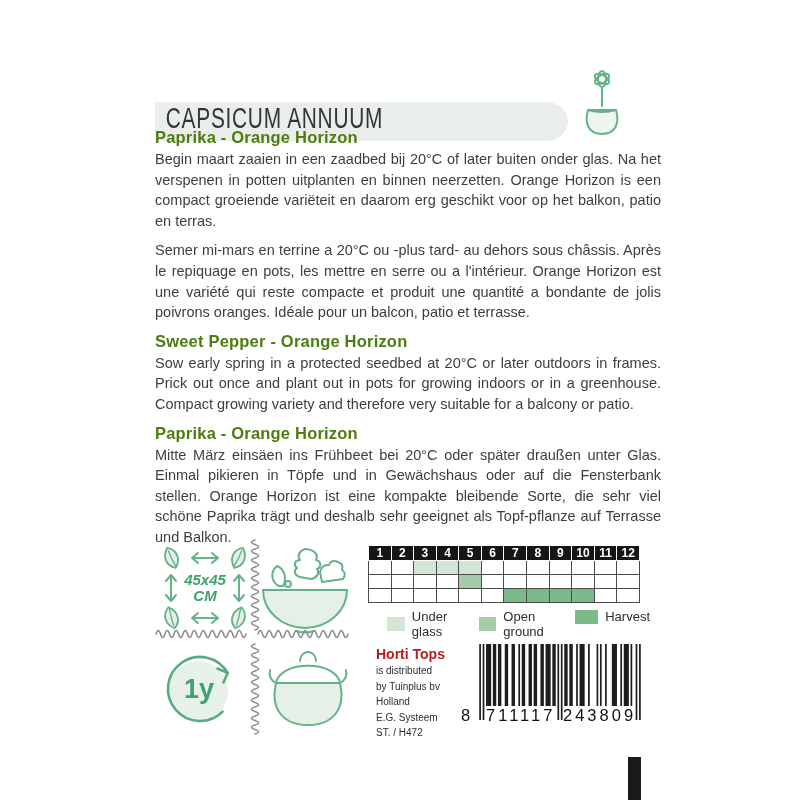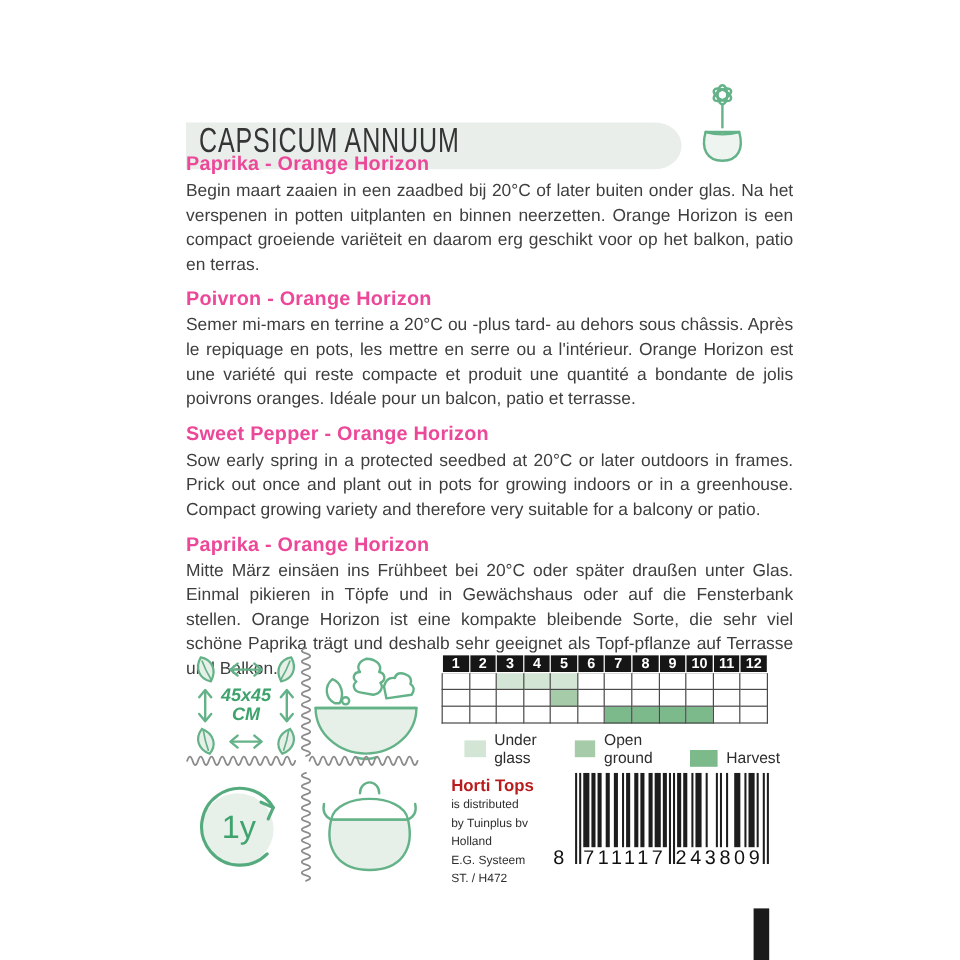--- a/index.html
+++ b/index.html
@@ -13,46 +13,46 @@
   .banner h1{margin:0;padding-left:15px;font-size:29px;font-weight:400;color:#353535;
              letter-spacing:1px;transform:scaleX(.72);transform-origin:left center;
              white-space:nowrap;font-family:"Liberation Sans",sans-serif;}
 
   
   .plantpot{position:absolute;left:581px;top:66px;}
 
   
   .sections{position:absolute;left:155px;top:128px;width:506px;}
   .sections h2{margin:0 0 2px 0;font-size:16.5px;line-height:19px;font-weight:bold;
-               color:#ec4899;letter-spacing:.2px;}
+               color:#4d7c0f;letter-spacing:.2px;}
   .sections p{margin:0 0 9px 0;font-size:14.5px;line-height:20.6px;color:#3e3e3e;
               text-align:justify;}
 
   
   .spacing-grid{position:absolute;left:156px;top:543px;width:98px;height:90px;
                 display:grid;grid-template-columns:30px 38px 30px;grid-template-rows:30px 30px 30px;
                 align-items:center;justify-items:center;}
   .spacing-label{color:#3fa36d;font-weight:bold;font-size:15px;line-height:16px;text-align:center;font-style:italic;}
   .bowlicon{position:absolute;left:257px;top:542px;}
   .oneyear{position:absolute;left:162px;top:650px;width:78px;height:78px;}
   .oneyear .txt{position:absolute;left:0;top:0;width:74px;height:78px;display:flex;
-                align-items:center;justify-content:center;color:#3fa36d;font-weight:normal;
+                align-items:center;justify-content:center;color:#3fa36d;font-weight:bold;
                 font-size:27px;}
   .poticon{position:absolute;left:264px;top:645px;}
   .wave{position:absolute;overflow:visible;}
   .wave path{stroke:#8c8c8c;stroke-width:1.5;fill:none;stroke-linecap:round;}
 
   
   table.cal{position:absolute;left:368px;top:545px;width:272px;border-collapse:collapse;
             table-layout:fixed;}
   table.cal th{background:#161616;color:#fff;font-size:12px;font-weight:bold;height:14px;
                border:1px solid #fdfdfd;padding:0;text-align:center;}
   table.cal td{border:1px solid #4a4a4a;height:13px;padding:0;}
   table.cal{border:1px solid #4a4a4a;}
-  .legend{position:absolute;left:368px;top:609px;width:276px;display:flex;align-items:flex-end;padding-left:19px;}
+  .legend{position:absolute;left:368px;top:609px;width:276px;display:flex;align-items:flex-start;padding-left:19px;}
   .legend .item{display:flex;align-items:center;margin-right:13px;}
   .legend .sw{width:23px;height:14px;margin-right:7px;display:inline-block;}
   .legend .lb{font-size:13px;color:#2d2d2d;}
 
   
   .dist{position:absolute;left:376px;top:646px;width:90px;}
   .dist .name{font-size:14px;font-weight:bold;color:#b91c1c;line-height:16px;margin-bottom:1px;}
   .dist .line{font-size:10px;color:#2e2e2e;line-height:15.6px;}
 
   
@@ -95,21 +95,20 @@
       <path d="M7 44 Q21 48 35 44" fill="none"></path>
     </g>
   </svg>
 
   <div class="sections">
     <section>
       <h2>Paprika - Orange Horizon</h2>
       <p>Begin maart zaaien in een zaadbed bij 20°C of later buiten onder glas. Na het verspenen in potten uitplanten en binnen neerzetten. Orange Horizon is een compact groeiende variëteit en daarom erg geschikt voor op het balkon, patio en terras.</p>
     </section>
     <section>
-      <h2>Poivron - Orange Horizon</h2>
       <p>Semer mi-mars en terrine a 20°C ou -plus tard- au dehors sous châssis. Après le repiquage en pots, les mettre en serre ou a l'intérieur. Orange Horizon est une variété qui reste compacte et produit une quantité a bondante de jolis poivrons oranges. Idéale pour un balcon, patio et terrasse.</p>
     </section>
     <section>
       <h2>Sweet Pepper - Orange Horizon</h2>
       <p>Sow early spring in a protected seedbed at 20°C or later outdoors in frames. Prick out once and plant out in pots for growing indoors or in a greenhouse. Compact growing variety and therefore very suitable for a balcony or patio.</p>
     </section>
     <section>
       <h2>Paprika - Orange Horizon</h2>
       <p>Mitte März einsäen ins Frühbeet bei 20°C oder später draußen unter Glas. Einmal pikieren in Töpfe und in Gewächshaus oder auf die Fensterbank stellen. Orange Horizon ist eine kompakte bleibende Sorte, die sehr viel schöne Paprika trägt und deshalb sehr geeignet als Topf-pflanze auf Terrasse und Balkon.</p>
     </section>

